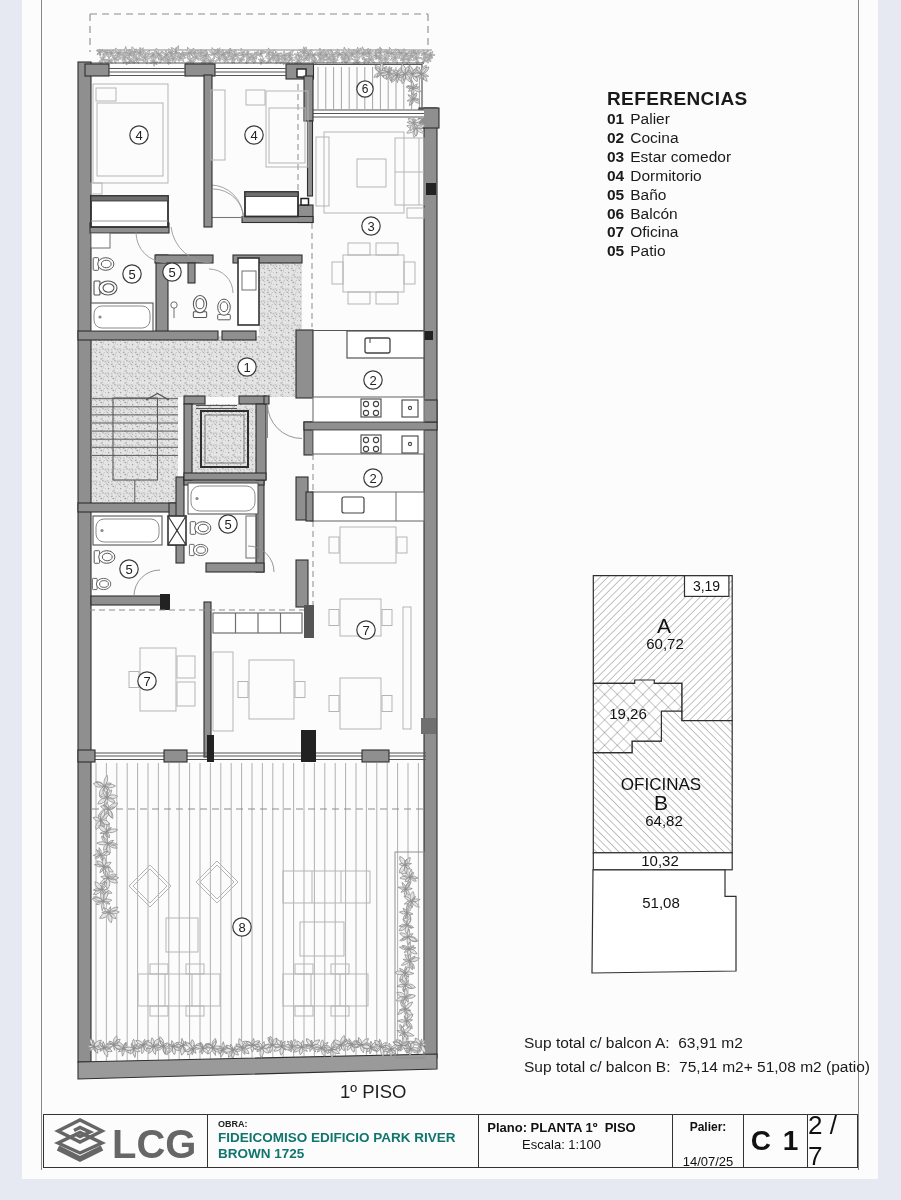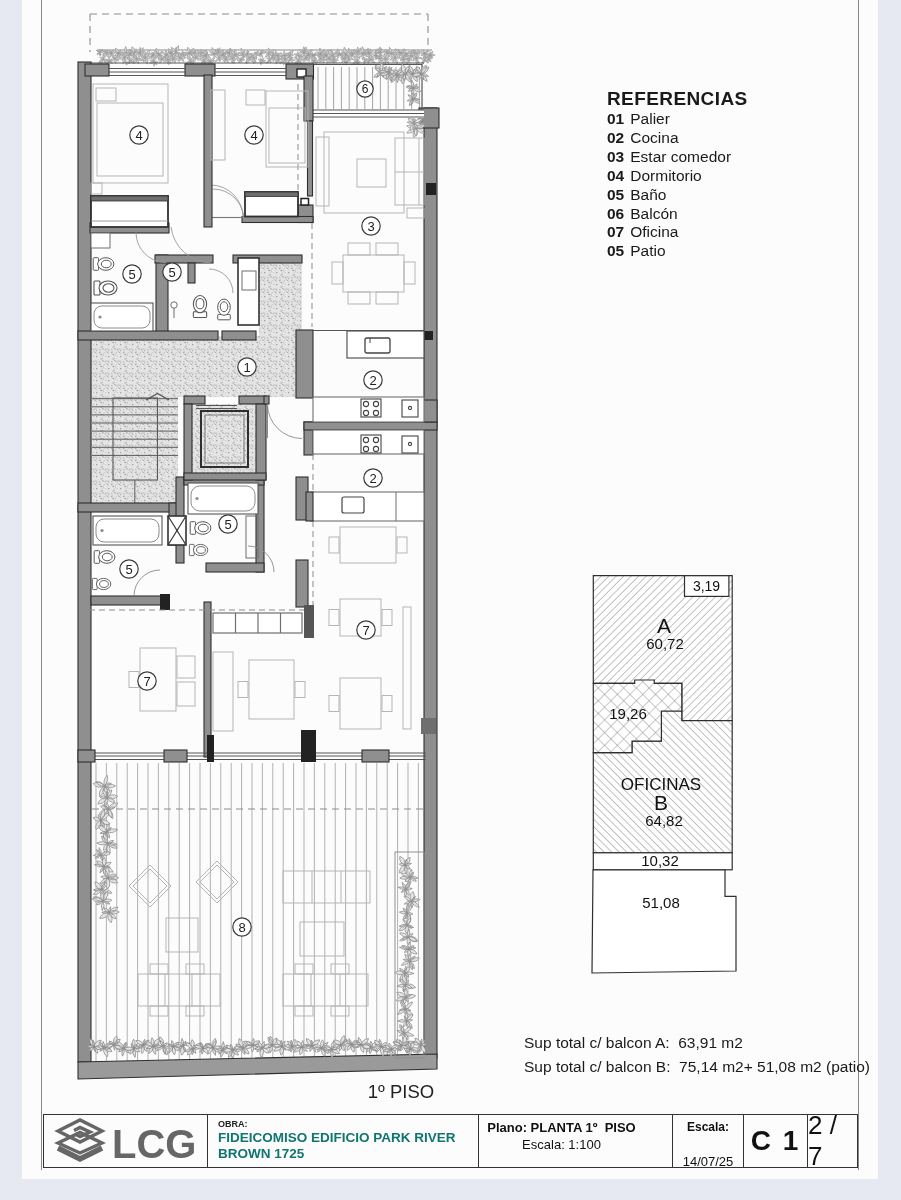--- a/index.html
+++ b/index.html
@@ -4,21 +4,21 @@
 html,body{margin:0;padding:0;width:901px;height:1200px;overflow:hidden;
  background:#e7e9f2;font-family:"Liberation Sans",sans-serif;}
 #all{position:absolute;left:0;top:0;width:901px;height:1200px;filter:blur(0.3px);}
 #page{position:absolute;left:22px;top:0;width:856px;height:1179px;background:#fcfcfc;}
 .vline{position:absolute;top:0;width:1px;height:1170px;background:#888;}
 #legend{position:absolute;left:607px;top:88px;color:#1a1a1a;}
 #legend h3{margin:0 0 0 0;font-size:19px;letter-spacing:0.4px;}
 #legend div{font-size:15.5px;line-height:18.9px;}
 #legend b{margin-right:6px;}
 #sup{position:absolute;left:524px;top:1031px;font-size:15.5px;color:#1a1a1a;line-height:24.2px;white-space:nowrap;}
-#piso{position:absolute;left:340px;top:1081px;width:122px;text-align:center;font-size:18.5px;color:#222;}
+#piso{position:absolute;left:340px;top:1081px;width:122px;text-align:left;font-size:18.5px;color:#222;}
 #tblock{position:absolute;left:43px;top:1114px;width:815px;height:54px;border:1.6px solid #333;display:flex;box-sizing:border-box;}
 #tblock .cell{border-left:1.4px solid #333;height:100%;box-sizing:border-box;}
 #tblock .c1{width:163px;border-left:none;display:flex;align-items:center;justify-content:center;}
 #tblock .c2{width:263px;padding:4px 0 0 10px;}
 #tblock .c3{width:194px;text-align:center;padding-top:5px;padding-right:28px;box-sizing:border-box;margin-left:8px;}
 #tblock .c4{width:71px;text-align:center;padding-top:2px;}
 #tblock .c5{width:64px;display:flex;align-items:center;justify-content:center;}
 #tblock .c6{flex:1;display:flex;align-items:center;justify-content:center;}
 .obra{font-size:9px;font-weight:bold;color:#222;}
 .obratit{font-size:13.5px;font-weight:bold;color:#0f766e;line-height:15.5px;margin-top:1px;}
@@ -651,21 +651,21 @@
  </div>
  <div class="cell c2">
   <div class="obra">OBRA:</div>
   <div class="obratit">FIDEICOMISO EDIFICIO PARK RIVER<br>BROWN 1725</div>
  </div>
  <div class="cell c3">
   <div class="plano1">Plano: PLANTA 1º&nbsp; PISO</div>
   <div class="plano2">Escala: 1:100</div>
  </div>
  <div class="cell c4">
-  <div class="fecha1">Escala:</div>
+  <div class="fecha1">Palier:</div>
   <div class="fecha2">14/07/25</div>
  </div>
  <div class="cell c5">
         <span class="c1big">C 1</span>
       </div>
  <div class="cell c6">
         <span class="p27">2 / 7</span>
       </div>
 </div>
 </div>

